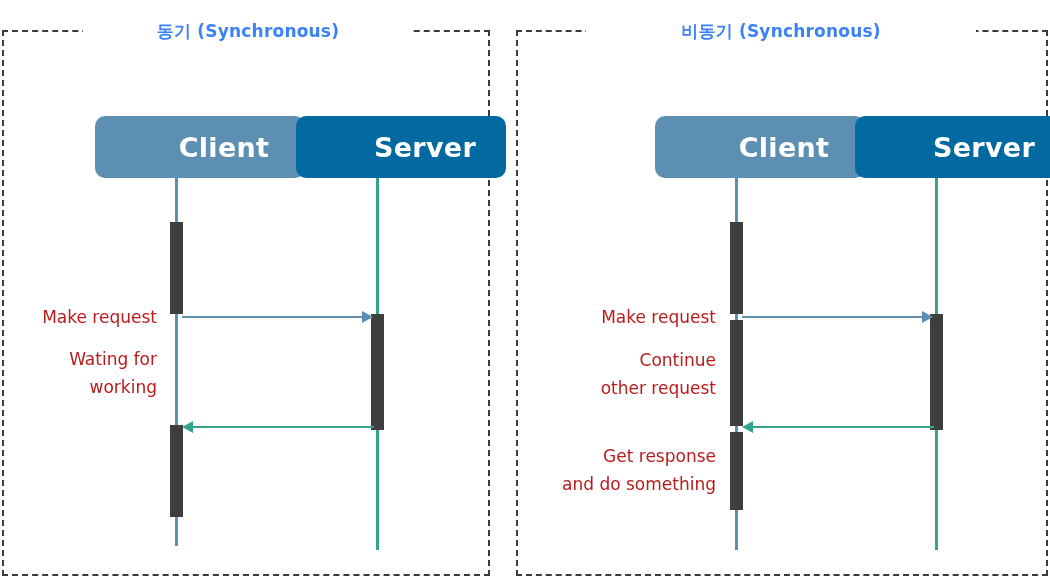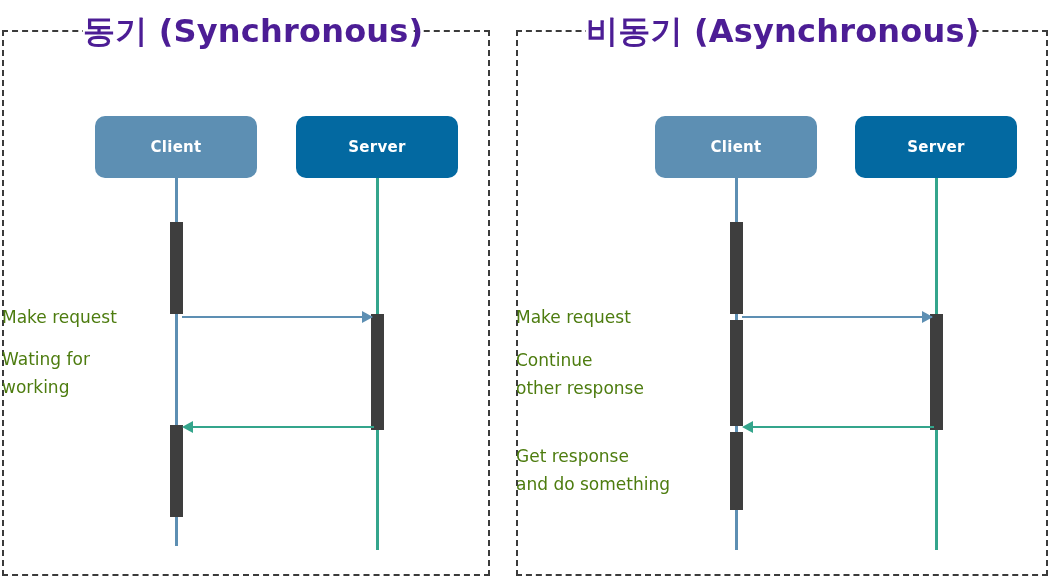--- a/index.html
+++ b/index.html
@@ -41,41 +41,42 @@
     top: -6px;
     height: 14px;
     background: #ffffff;
   }
   .panel-title {
     position: absolute;
     top: -19px;
     height: 40px;
     line-height: 40px;
     text-align: center;
-    font-size: 32px;
+    font-size: 17px;
     font-weight: 600;
-    color: #4c1d95;
+    color: #3b82f6;
     letter-spacing: 0.2px;
     white-space: nowrap;
   }
 
   #panel-sync  { left: 2px;   top: 30px; width: 488px; height: 546px; }
   #panel-async { left: 516px; top: 30px; width: 532px; height: 546px; }
 
   
   .actor-box {
     position: absolute;
     border-radius: 10px;
     color: #ffffff;
-    font-size: 15px;
+    font-size: 27px;
     font-weight: 600;
     display: flex;
     align-items: center;
     justify-content: center;
     letter-spacing: 0.3px;
+    padding-left: 48px;
   }
   .actor-client { background: #5d8fb3; }
   .actor-server { background: #0369a1; }
 
   
   .lifeline {
     position: absolute;
     width: 2.5px;
   }
   .lifeline-client { background: #5d8fb3; }
@@ -100,21 +101,22 @@
     width: 0; height: 0;
     border-top: 6px solid transparent;
     border-bottom: 6px solid transparent;
   }
   .arrow-head-right { border-left: 11px solid #5d8fb3; }
   .arrow-head-left  { border-right: 11px solid #34a58c; }
 
   
   .step-label {
     position: absolute;
-    color: #4d7c0f;
+    text-align: right;
+    color: #b91c1c;
     font-size: 17px;
     line-height: 28px;
     white-space: pre-line;
   }
 </style>
 </head>
 <body>
 
 <div class="canvas">
 
@@ -145,21 +147,21 @@
     <div class="arrow-head arrow-head-left" style="left:180px; top:391px;"></div>
 
     <div class="step-label" style="left:0px; top:273px; width:155px;">Make request</div>
     <div class="step-label" style="left:0px; top:315px; width:155px;">Wating for
 working</div>
   </div>
 
   <div class="panel" id="panel-async">
     <div class="panel-border"></div>
     <div class="title-mask" style="left:70px; width:390px;"></div>
-    <div class="panel-title" style="left:70px; width:390px;">비동기 (Asynchronous)</div>
+    <div class="panel-title" style="left:70px; width:390px;">비동기 (Synchronous)</div>
 
     <div class="lifeline lifeline-client" style="left:219px; top:148px; height:372px;"></div>
     <div class="actor-box actor-client" style="left:139px; top:86px; width:162px; height:62px;">
       <span>Client</span>
     </div>
 
     <div class="lifeline lifeline-server" style="left:419px; top:148px; height:372px;"></div>
     <div class="actor-box actor-server" style="left:339px; top:86px; width:162px; height:62px;">
       <span>Server</span>
     </div>
@@ -171,18 +173,18 @@
     <div class="activation" style="left:414px; top:284px; height:116px;"></div>
 
     <div class="arrow-line arrow-req" style="left:226px; top:286px; width:190px;"></div>
     <div class="arrow-head arrow-head-right" style="left:406px; top:281px;"></div>
 
     <div class="arrow-line arrow-resp" style="left:228px; top:396px; width:190px;"></div>
     <div class="arrow-head arrow-head-left" style="left:226px; top:391px;"></div>
 
     <div class="step-label" style="left:0px; top:273px; width:200px;">Make request</div>
     <div class="step-label" style="left:0px; top:316px; width:200px;">Continue
-other response</div>
+other request</div>
     <div class="step-label" style="left:0px; top:412px; width:200px;">Get response
 and do something</div>
   </div>
 
 </div>
 
 </body></html>

